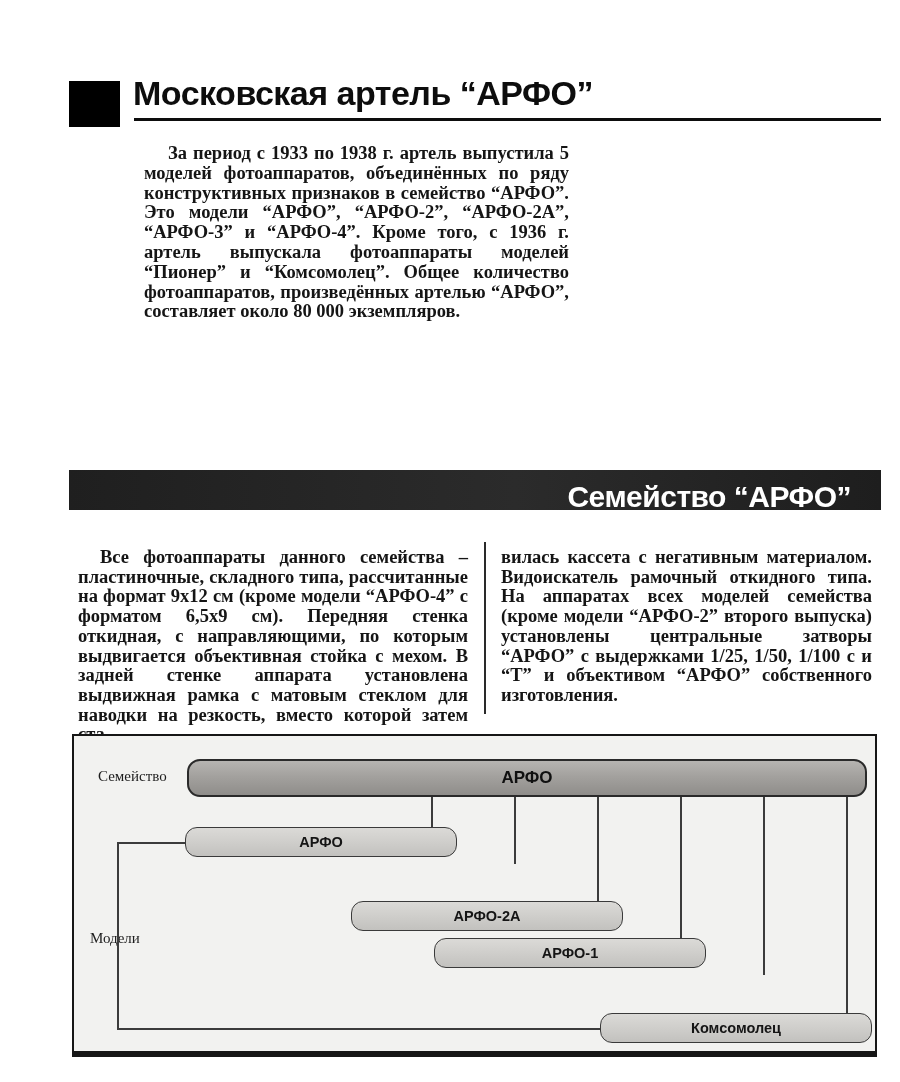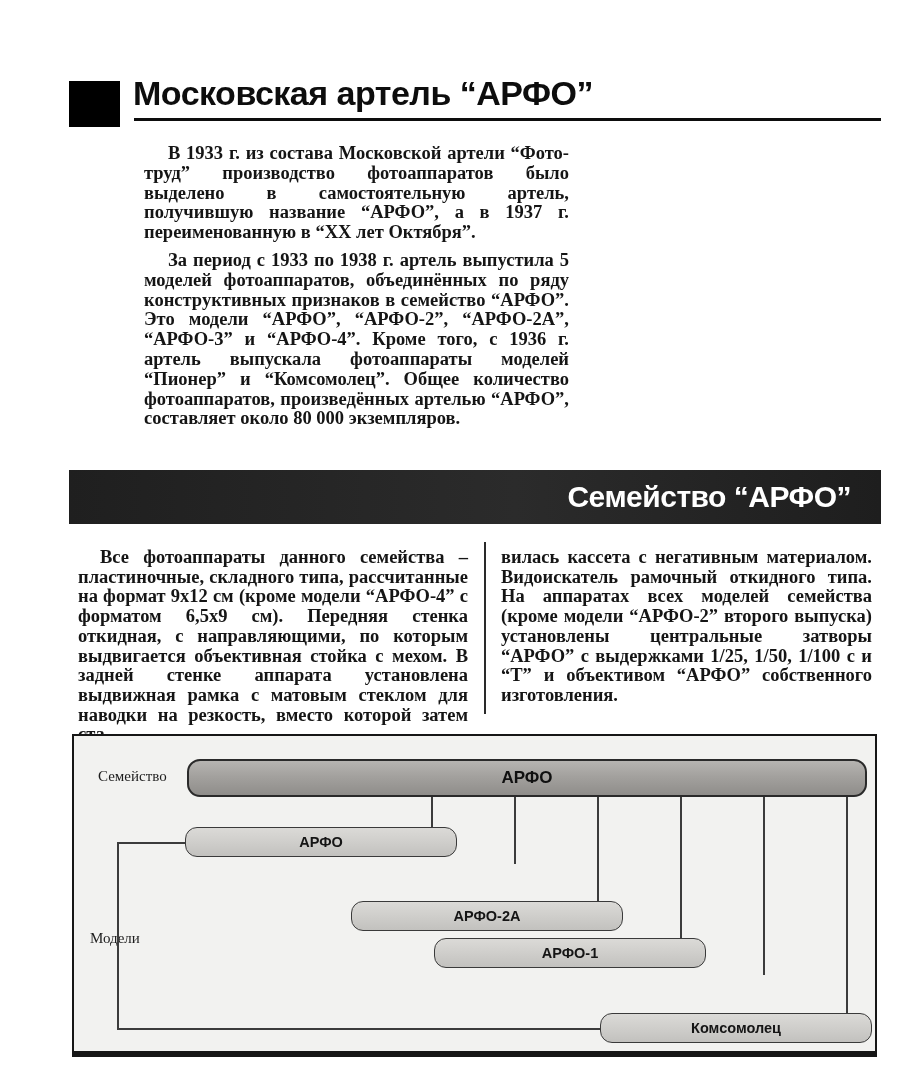--- a/index.html
+++ b/index.html
@@ -20,21 +20,21 @@
 
   
   .intro {
     position:absolute; left:112px; top:112px; width:441px;
     font-size:18.5px; font-weight:700; line-height:19.8px; text-align:justify;
   }
   .intro p { text-indent:24px; }
 
   
   .banner {
-    position:absolute; left:45px; top:446px; width:812px; height:54px;
+    position:absolute; left:45px; top:446px; width:812px; height:40px;
     background:linear-gradient(90deg,#1f1f1f,#2b2b2b 55%,#1e1e1e);
     color:#ffffff; text-align:right; padding-right:22px;
     font-family:"Liberation Sans", sans-serif; font-weight:700; font-size:30px; line-height:54px;
     letter-spacing:-0.5px;
   }
 
   
   .col { position:absolute; top:516px; font-size:18.5px; font-weight:700; line-height:19.7px; text-align:justify; }
   .col-left  { left:46px;  width:406px; }
   .col-right { left:469px; width:387px; }
@@ -68,21 +68,20 @@
   .hline { height:1.5px; }
 </style>
 </head>
 <body>
 
 <div class="marker-square"></div>
 <h1 class="page-title">Московская артель “АРФО”</h1>
 <div class="title-rule"></div>
 
 <div class="intro">
-  <p>В 1933 г. из состава Московской артели “Фото-труд” производство фотоаппаратов было выделено в самостоятельную артель, получившую название “АРФО”, а в 1937 г. переименованную в “XX лет Октября”.</p>
   <p>За период с 1933 по 1938 г. артель выпустила 5 моделей фотоаппаратов, объединённых по ряду конструктивных признаков в семейство “АРФО”. Это модели “АРФО”, “АРФО-2”, “АРФО-2А”, “АРФО-3” и “АРФО-4”. Кроме того, с 1936 г. артель выпускала фотоаппараты моделей “Пионер” и “Комсомолец”. Общее количество фотоаппаратов, произведённых артелью “АРФО”, составляет около 80 000 экземпляров.</p>
 </div>
 
 <div class="banner">
   <span>Семейство “АРФО”</span>
 </div>
 
 <div class="col col-left">
   <p>Все фотоаппараты данного семейства – пластиночные, складного типа, рассчитанные на формат 9х12 см (кроме модели “АРФО-4” с форматом 6,5х9 см). Передняя стенка откидная, с направляющими, по которым выдвигается объективная стойка с мехом. В задней стенке аппарата установлена выдвижная рамка с матовым стеклом для наводки на резкость, вместо которой затем ста-</p>
 </div>

